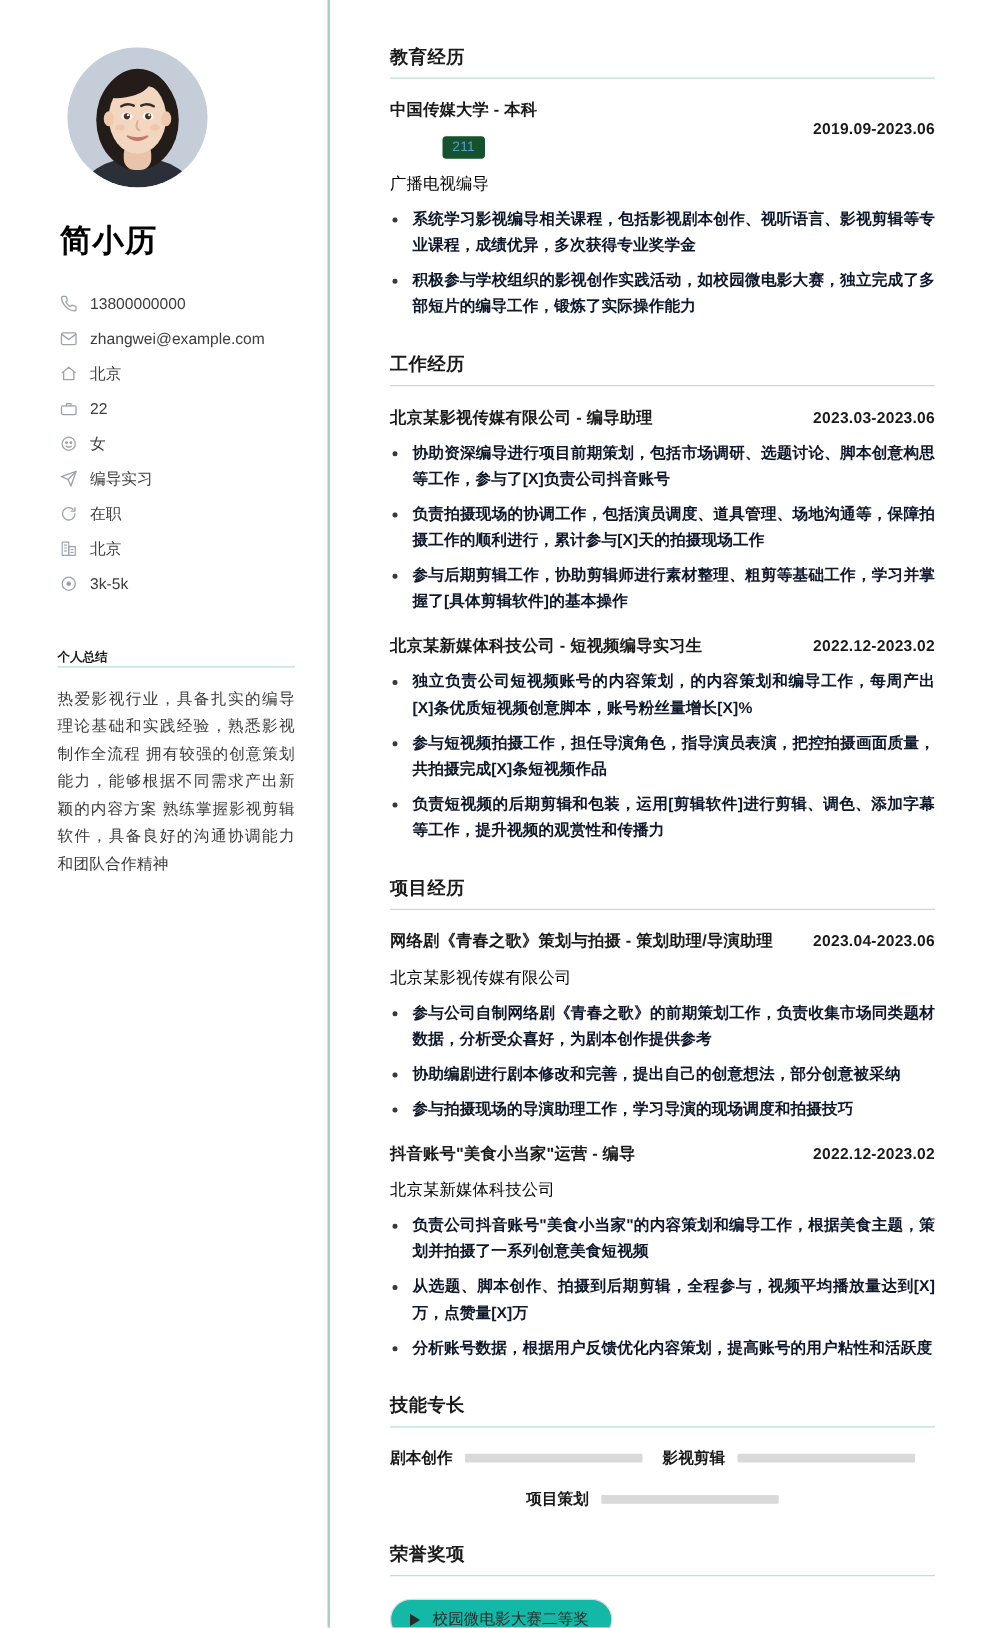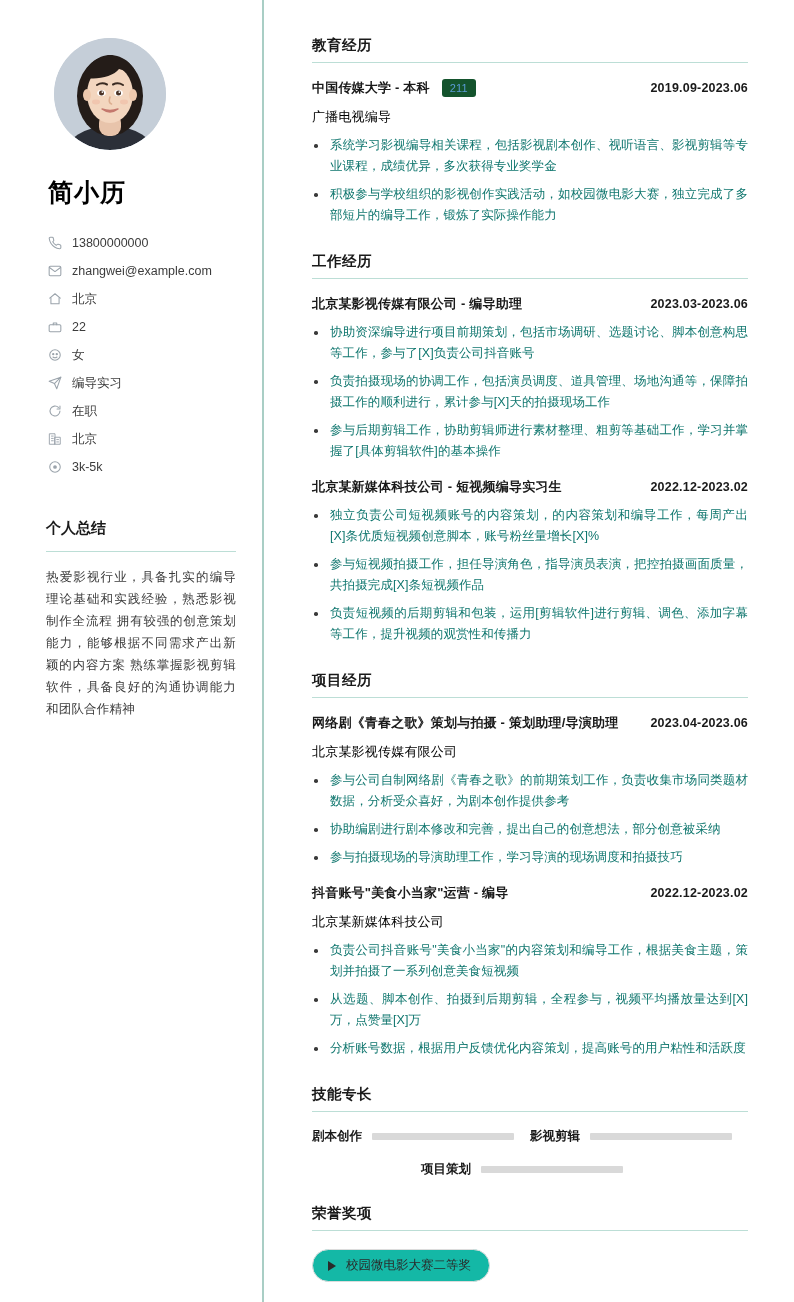--- a/index.html
+++ b/index.html
@@ -70,25 +70,25 @@
     height: 14px;
     flex: 0 0 14px;
     display: flex;
     align-items: center;
     justify-content: center;
     color: #9aa3ab;
   }
   .contact-icon svg { display: block; }
 
   .sb-section-title {
-    font-size: 15px;
+    font-size: 10px;
     font-weight: bold;
     color: #1a1a1a;
     margin-top: 38px;
-    padding-bottom: 13px;
+    padding-bottom: 0;
     border-bottom: 1.5px solid #bcded6;
   }
 
   .summary-text {
     margin-top: 14px;
     font-size: 12.5px;
     line-height: 22px;
     color: #3a3a3a;
     text-align: justify;
     letter-spacing: 0.2px;
@@ -120,20 +120,21 @@
     gap: 10px;
   }
   .entry-title {
     font-size: 13px;
     font-weight: bold;
     color: #1a1a1a;
     display: flex;
     align-items: center;
     gap: 12px;
     letter-spacing: 0.2px;
+    flex-direction: column;
   }
   .badge-211 {
     display: inline-block;
     font-size: 11px;
     font-weight: normal;
     color: #5b9bd5;
     background: #14532d;
     border-radius: 3px;
     padding: 2px 8px;
     line-height: 1.3;
@@ -152,25 +153,26 @@
     color: #000000;
     margin-top: 11px;
     letter-spacing: 0.2px;
   }
 
   .bullets { margin-top: 9px; list-style: none; }
   .bullet {
     position: relative;
     font-size: 12.5px;
     line-height: 21px;
-    color: #0f766e;
+    color: #0f172a;
     padding-left: 18px;
     margin-bottom: 7px;
     text-align: justify;
     letter-spacing: 0.1px;
+    font-weight: bold;
   }
   .bullet::before {
     content: "";
     position: absolute;
     left: 2px;
     top: 9px;
     width: 3.5px;
     height: 3.5px;
     background: #3a3a3a;
     border-radius: 50%;

